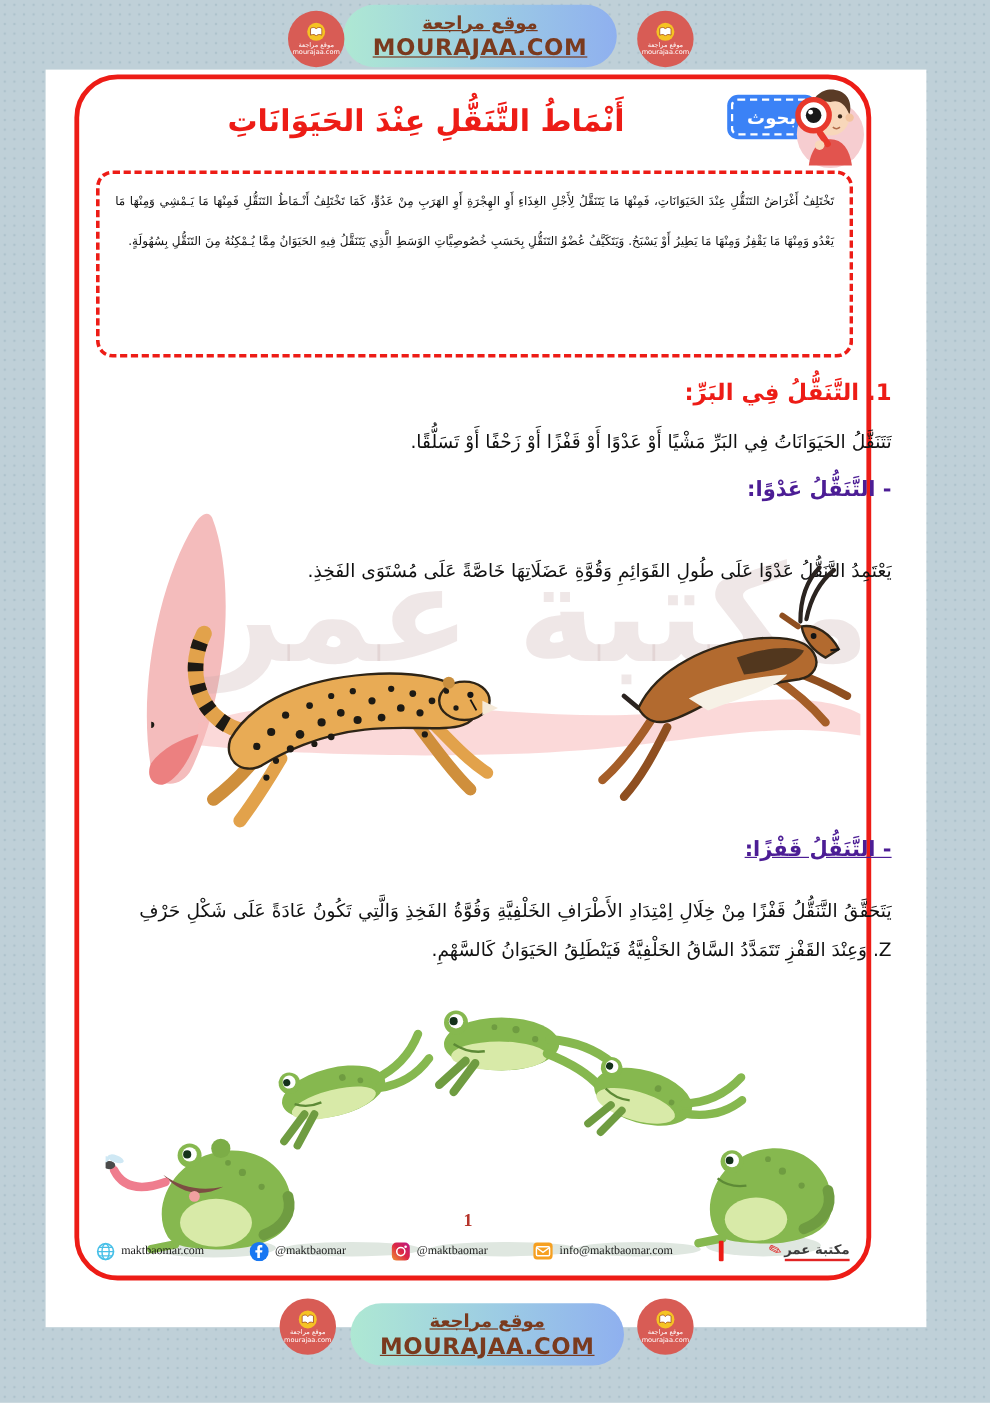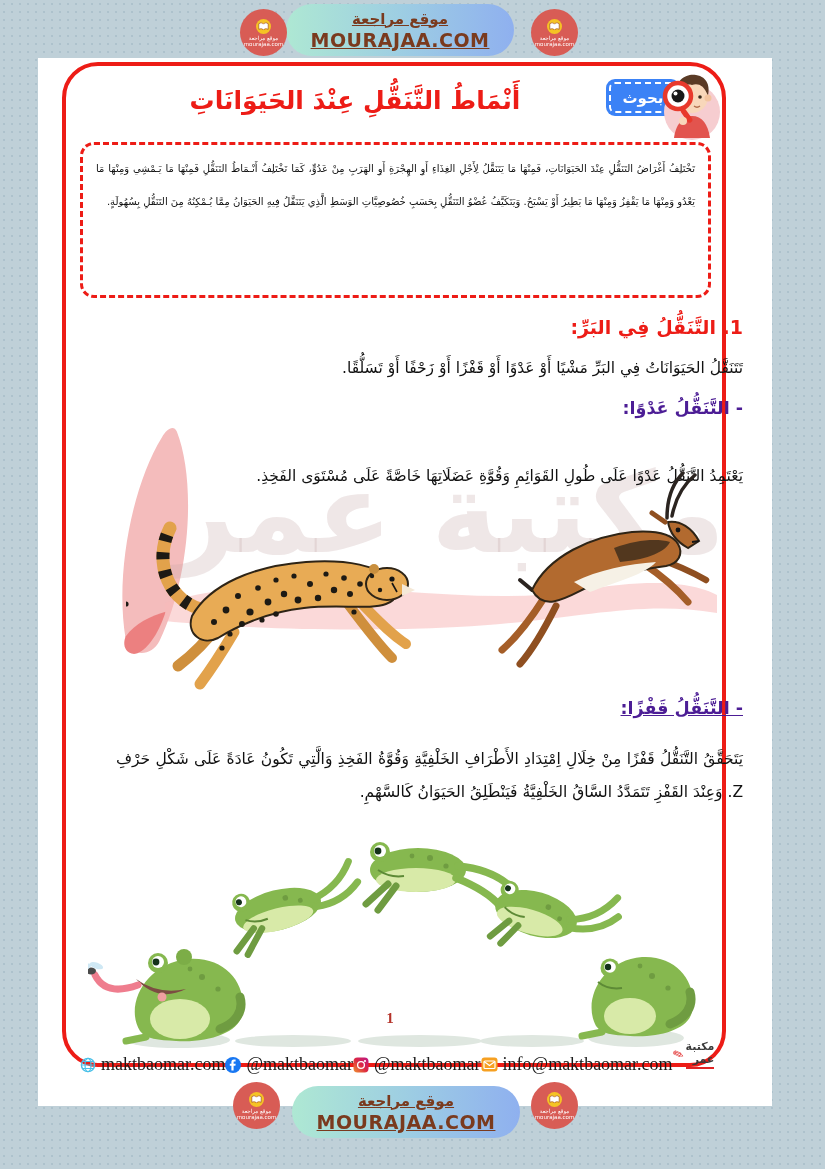--- a/index.html
+++ b/index.html
@@ -50,21 +50,21 @@
     position:absolute;left:165px;top:448px;width:560px;direction:rtl;z-index:2;
     font-size:112px;font-weight:bold;color:rgba(196,170,170,0.28);white-space:nowrap;pointer-events:none;
   }
   .watermark-leaf{position:absolute;left:98px;top:424px;z-index:2;transform:rotate(8deg);pointer-events:none;}
   .watermark-ribbon{position:absolute;left:165px;top:545px;z-index:2;pointer-events:none;}
   .illustration{position:absolute;z-index:3;}
   
   .page-number{position:absolute;left:62px;top:1010px;width:656px;text-align:center;z-index:3;
     font-family:"Liberation Serif", serif;font-size:15px;font-weight:bold;color:#b5332a;}
   .footer-row{position:absolute;left:80px;top:1034px;width:628px;z-index:3;display:flex;align-items:center;justify-content:space-between;}
-  .f-item{display:flex;align-items:center;gap:5px;font-family:"Liberation Serif", serif;font-size:18px;color:#1a1a1a;margin-top:20px;}
+  .f-item{display:flex;align-items:center;gap:5px;font-family:"Liberation Serif", serif;font-size:10px;color:#1a1a1a;}
   .f-sep{width:4px;height:17px;background:#ed1c16;border-radius:1px;}
   .signature{display:flex;align-items:center;gap:2px;}
   .signature .sig-text{font-size:11px;font-weight:bold;color:#3a3a3a;border-bottom:2px solid #e02424;padding-bottom:1px;direction:rtl;}
   .signature .pen{color:#e02424;font-size:13px;transform:rotate(-20deg);display:inline-block;}
 </style>
 </head>
 <body>
 
 <div class="white-page"></div>
 

